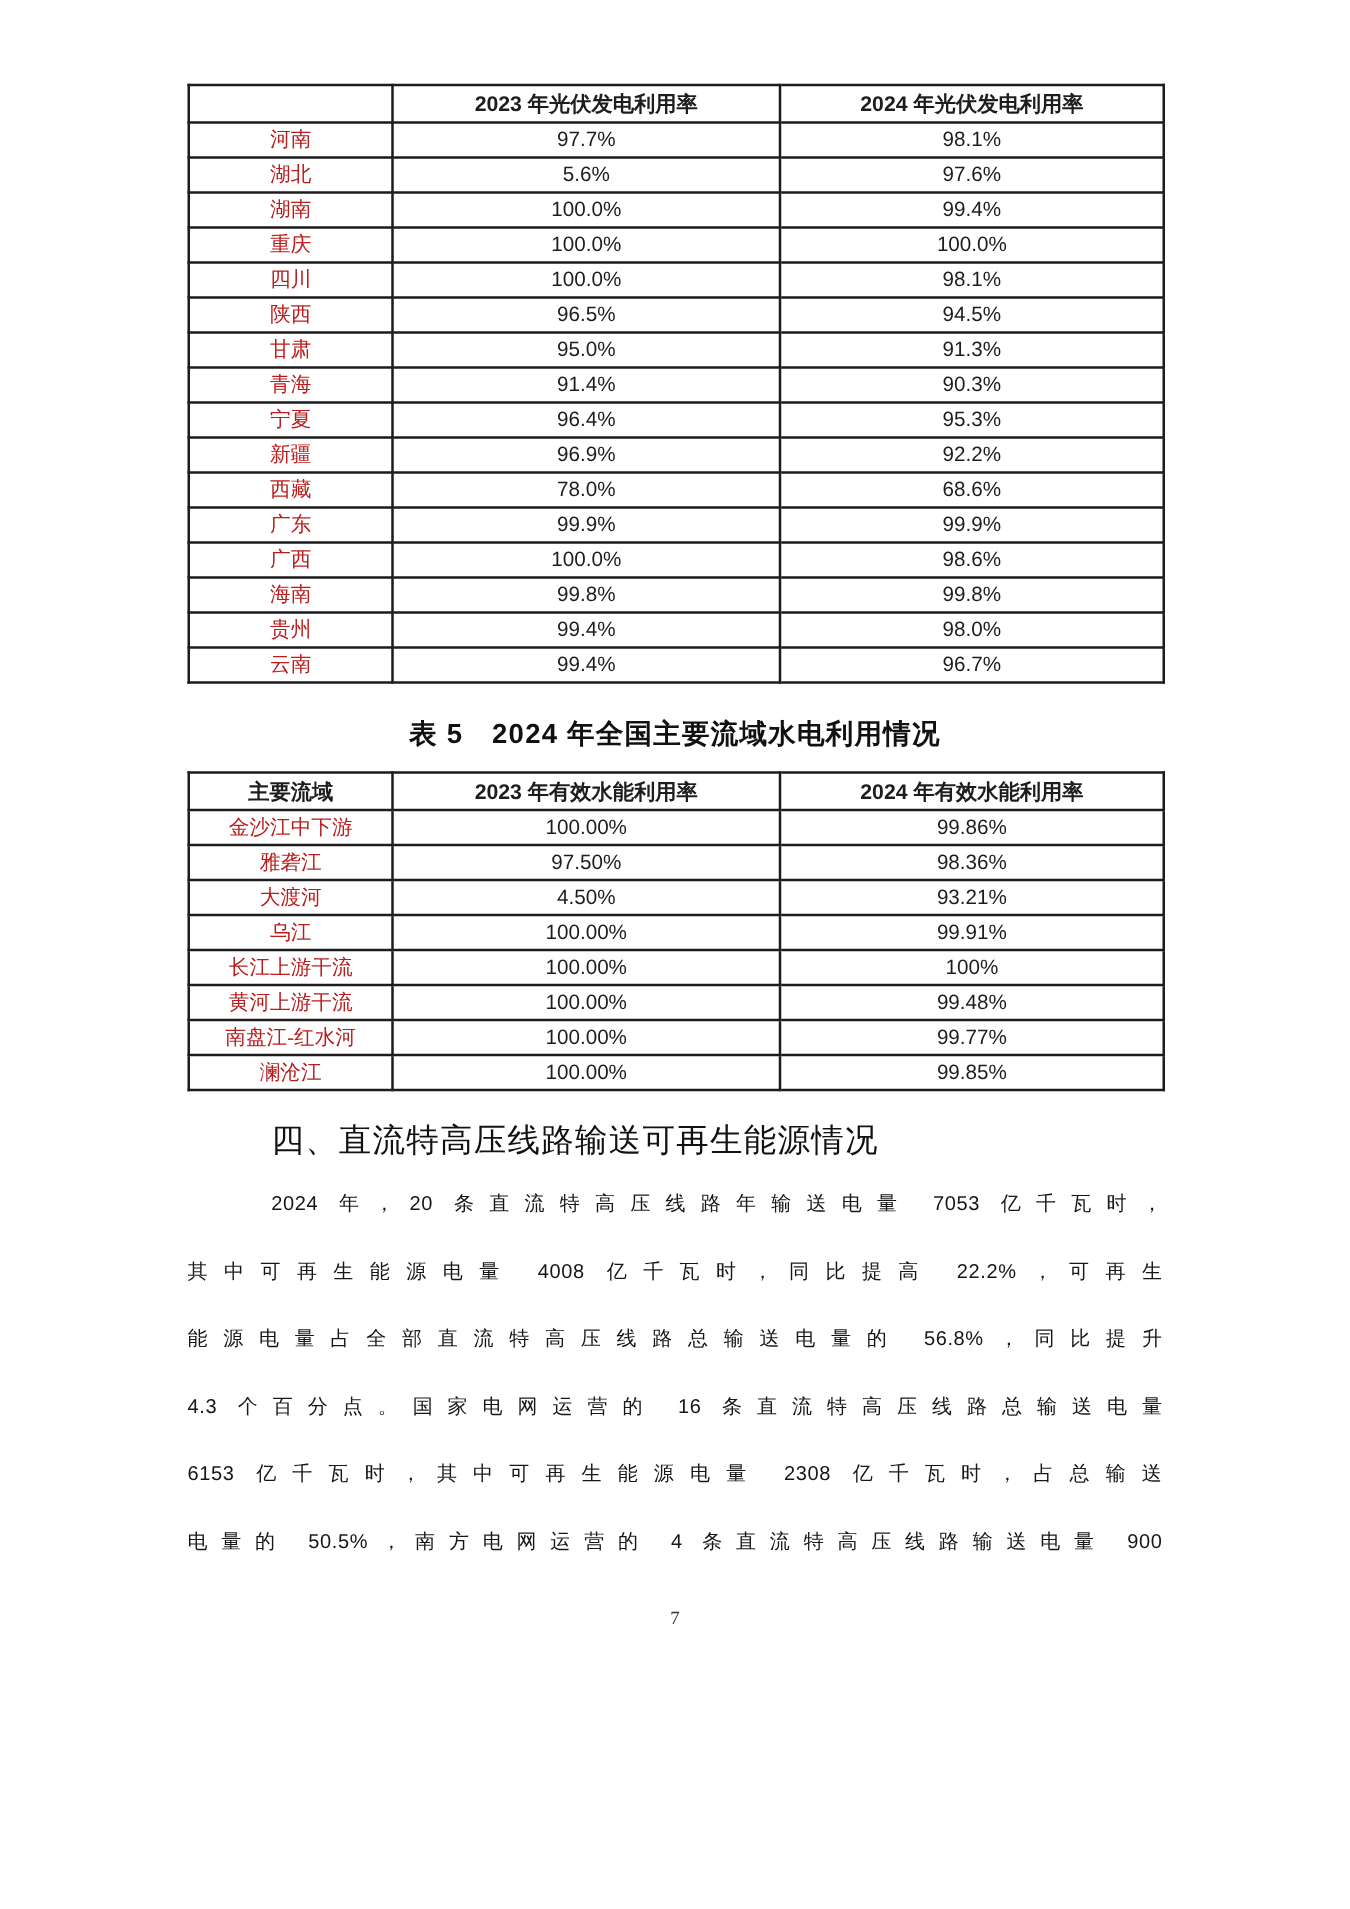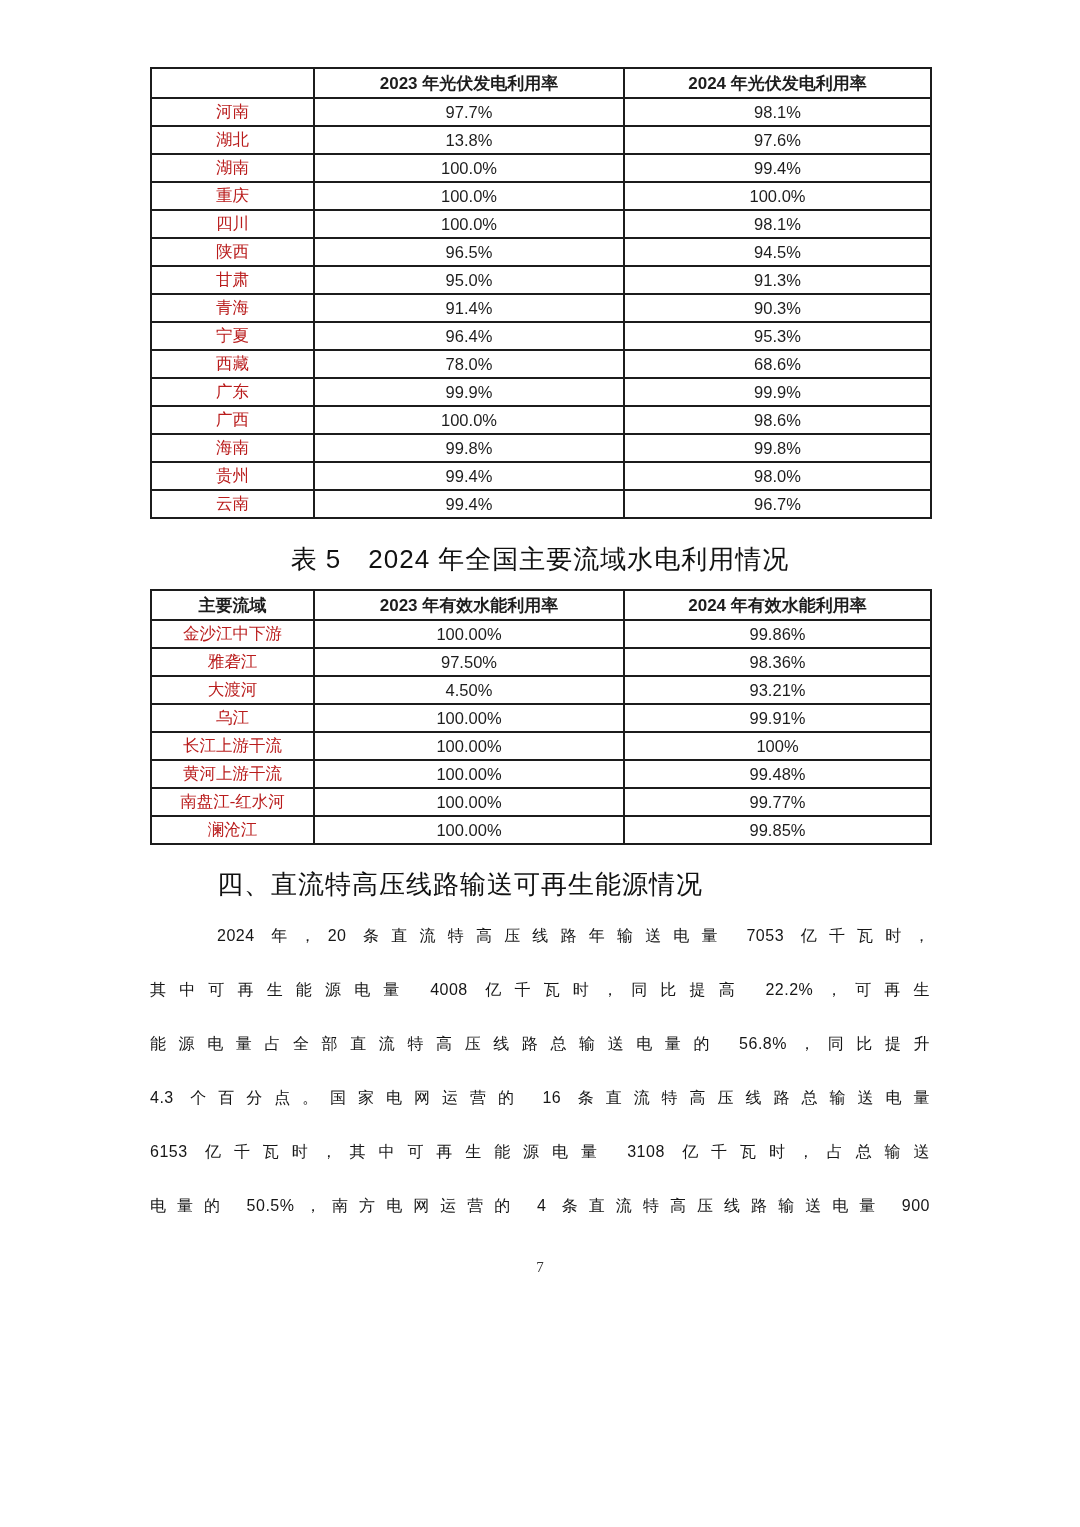--- a/index.html
+++ b/index.html
@@ -53,22 +53,22 @@
   }
   table.doc-table td.value-cell {
     font-family: "Liberation Sans", "DejaVu Sans", sans-serif;
   }
   .caption {
     margin-top: 24px;
     margin-bottom: 14px;
     height: 32px;
     line-height: 32px;
     text-align: center;
-    font-size: 26px;
-    font-weight: normal;
+    font-size: 22px;
+    font-weight: bold;
     color: #111;
     letter-spacing: 1px;
   }
   .section-heading {
     margin: 20px 0 0 0;
     padding-left: 67px;
     font-size: 26px;
     font-weight: normal;
     color: #111;
     line-height: 38px;
@@ -118,21 +118,21 @@
         </tr>
       </thead>
       <tbody>
         <tr>
           <td class="row-label">河南</td>
           <td class="value-cell">97.7%</td>
           <td class="value-cell">98.1%</td>
         </tr>
         <tr>
           <td class="row-label">湖北</td>
-          <td class="value-cell">13.8%</td>
+          <td class="value-cell">5.6%</td>
           <td class="value-cell">97.6%</td>
         </tr>
         <tr>
           <td class="row-label">湖南</td>
           <td class="value-cell">100.0%</td>
           <td class="value-cell">99.4%</td>
         </tr>
         <tr>
           <td class="row-label">重庆</td>
           <td class="value-cell">100.0%</td>
@@ -155,20 +155,25 @@
         </tr>
         <tr>
           <td class="row-label">青海</td>
           <td class="value-cell">91.4%</td>
           <td class="value-cell">90.3%</td>
         </tr>
         <tr>
           <td class="row-label">宁夏</td>
           <td class="value-cell">96.4%</td>
           <td class="value-cell">95.3%</td>
+        </tr>
+        <tr>
+          <td class="row-label">新疆</td>
+          <td class="value-cell">96.9%</td>
+          <td class="value-cell">92.2%</td>
         </tr>
         <tr>
           <td class="row-label">西藏</td>
           <td class="value-cell">78.0%</td>
           <td class="value-cell">68.6%</td>
         </tr>
         <tr>
           <td class="row-label">广东</td>
           <td class="value-cell">99.9%</td>
           <td class="value-cell">99.9%</td>
@@ -255,19 +260,19 @@
       </tbody>
     </table>
 
   <div class="section-heading">四、直流特高压线路输送可再生能源情况</div>
 
   <div class="paragraph">
       <div class="para-line first">2024 年，20 条直流特高压线路年输送电量 7053 亿千瓦时，</div>
       <div class="para-line">其中可再生能源电量 4008 亿千瓦时，同比提高 22.2%，可再生</div>
       <div class="para-line">能源电量占全部直流特高压线路总输送电量的 56.8%，同比提升</div>
       <div class="para-line">4.3 个百分点。国家电网运营的 16 条直流特高压线路总输送电量</div>
-      <div class="para-line">6153 亿千瓦时，其中可再生能源电量 3108 亿千瓦时，占总输送</div>
+      <div class="para-line">6153 亿千瓦时，其中可再生能源电量 2308 亿千瓦时，占总输送</div>
       <div class="para-line">电量的 50.5%，南方电网运营的 4 条直流特高压线路输送电量 900</div>
     </div>
 
   <div class="page-number">7</div>
 
 </div>
 
 </body></html>

